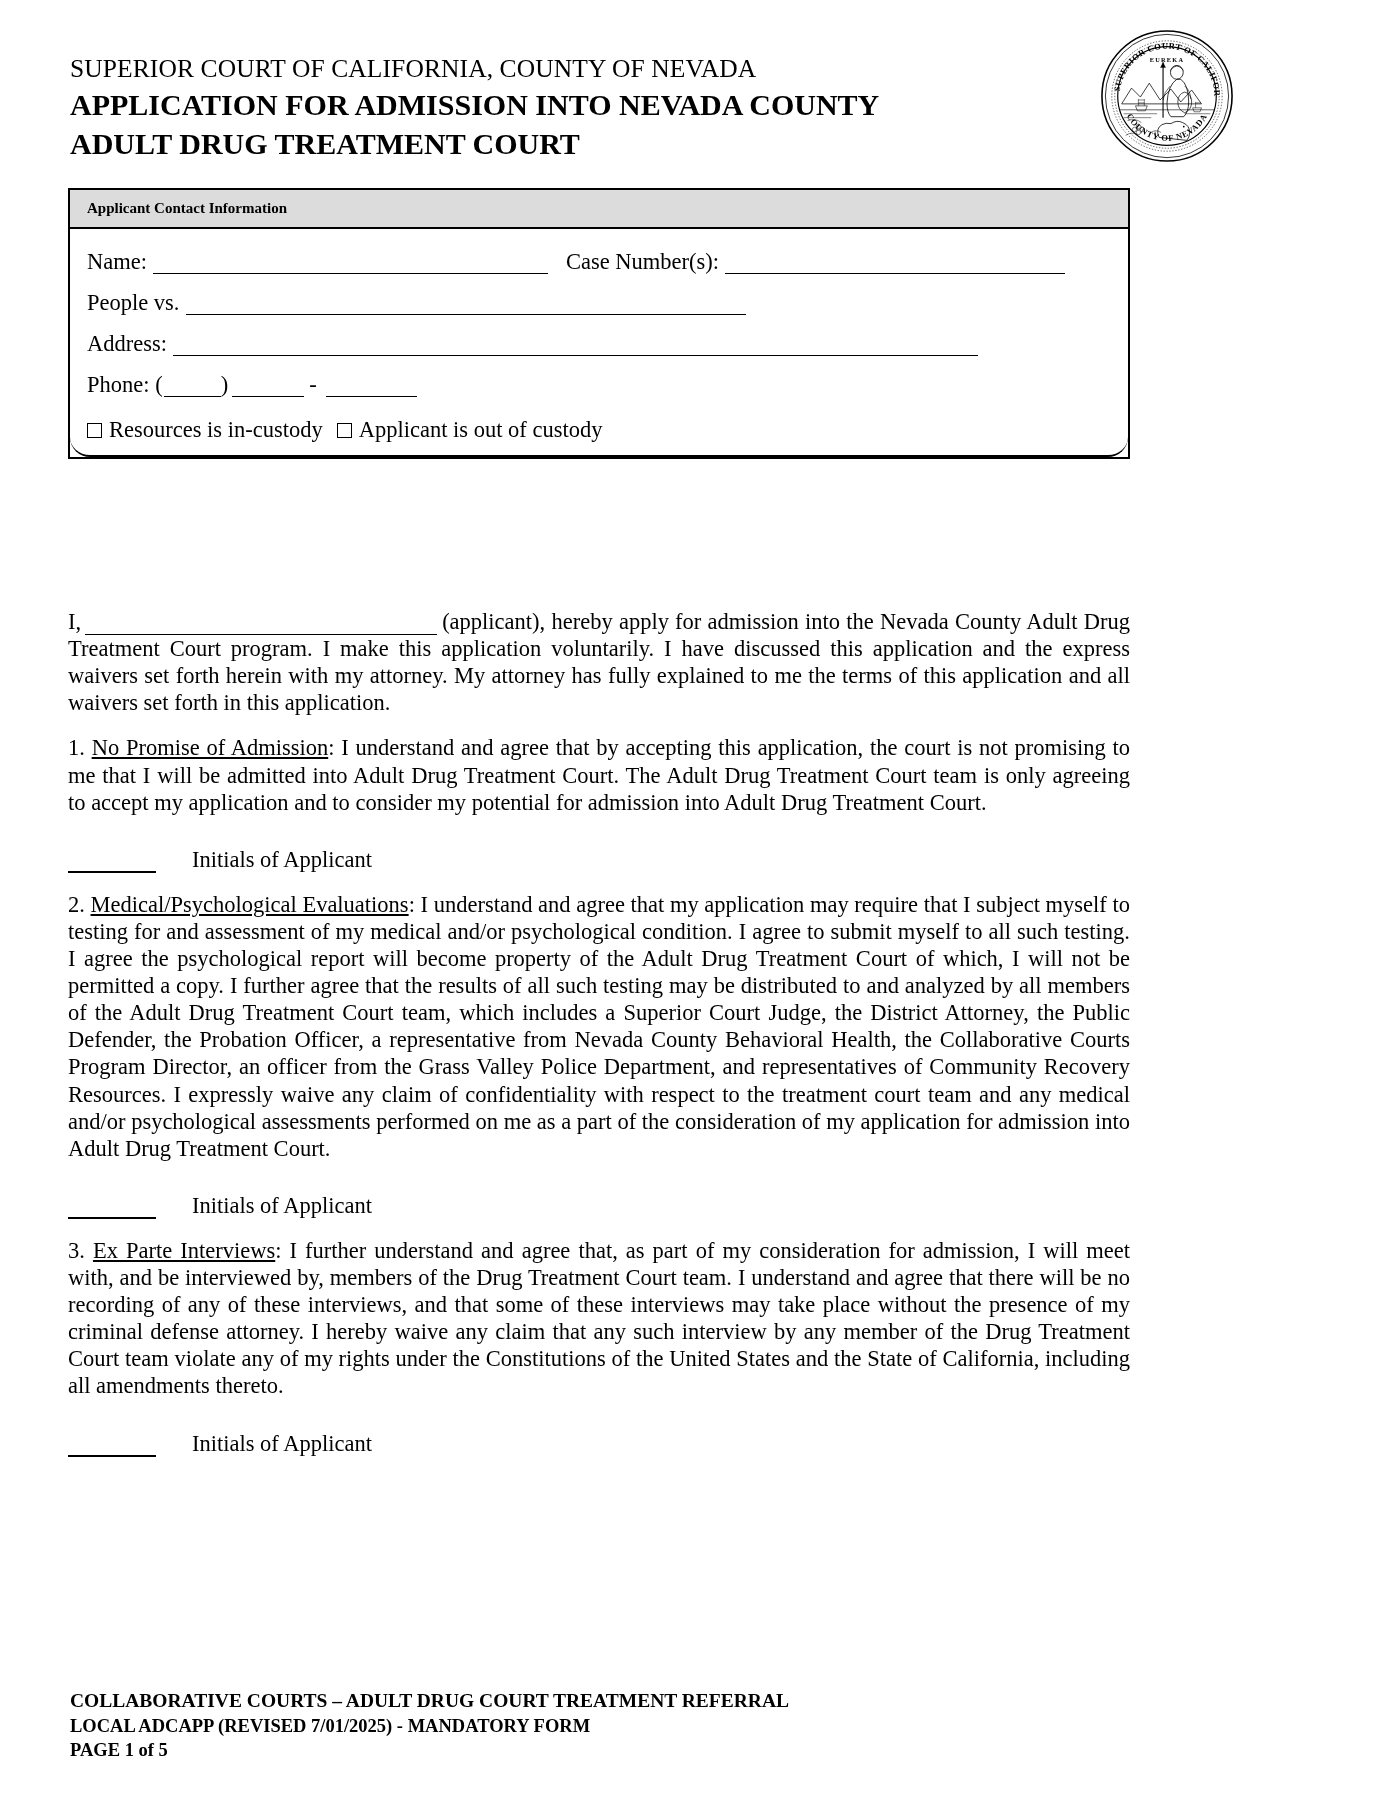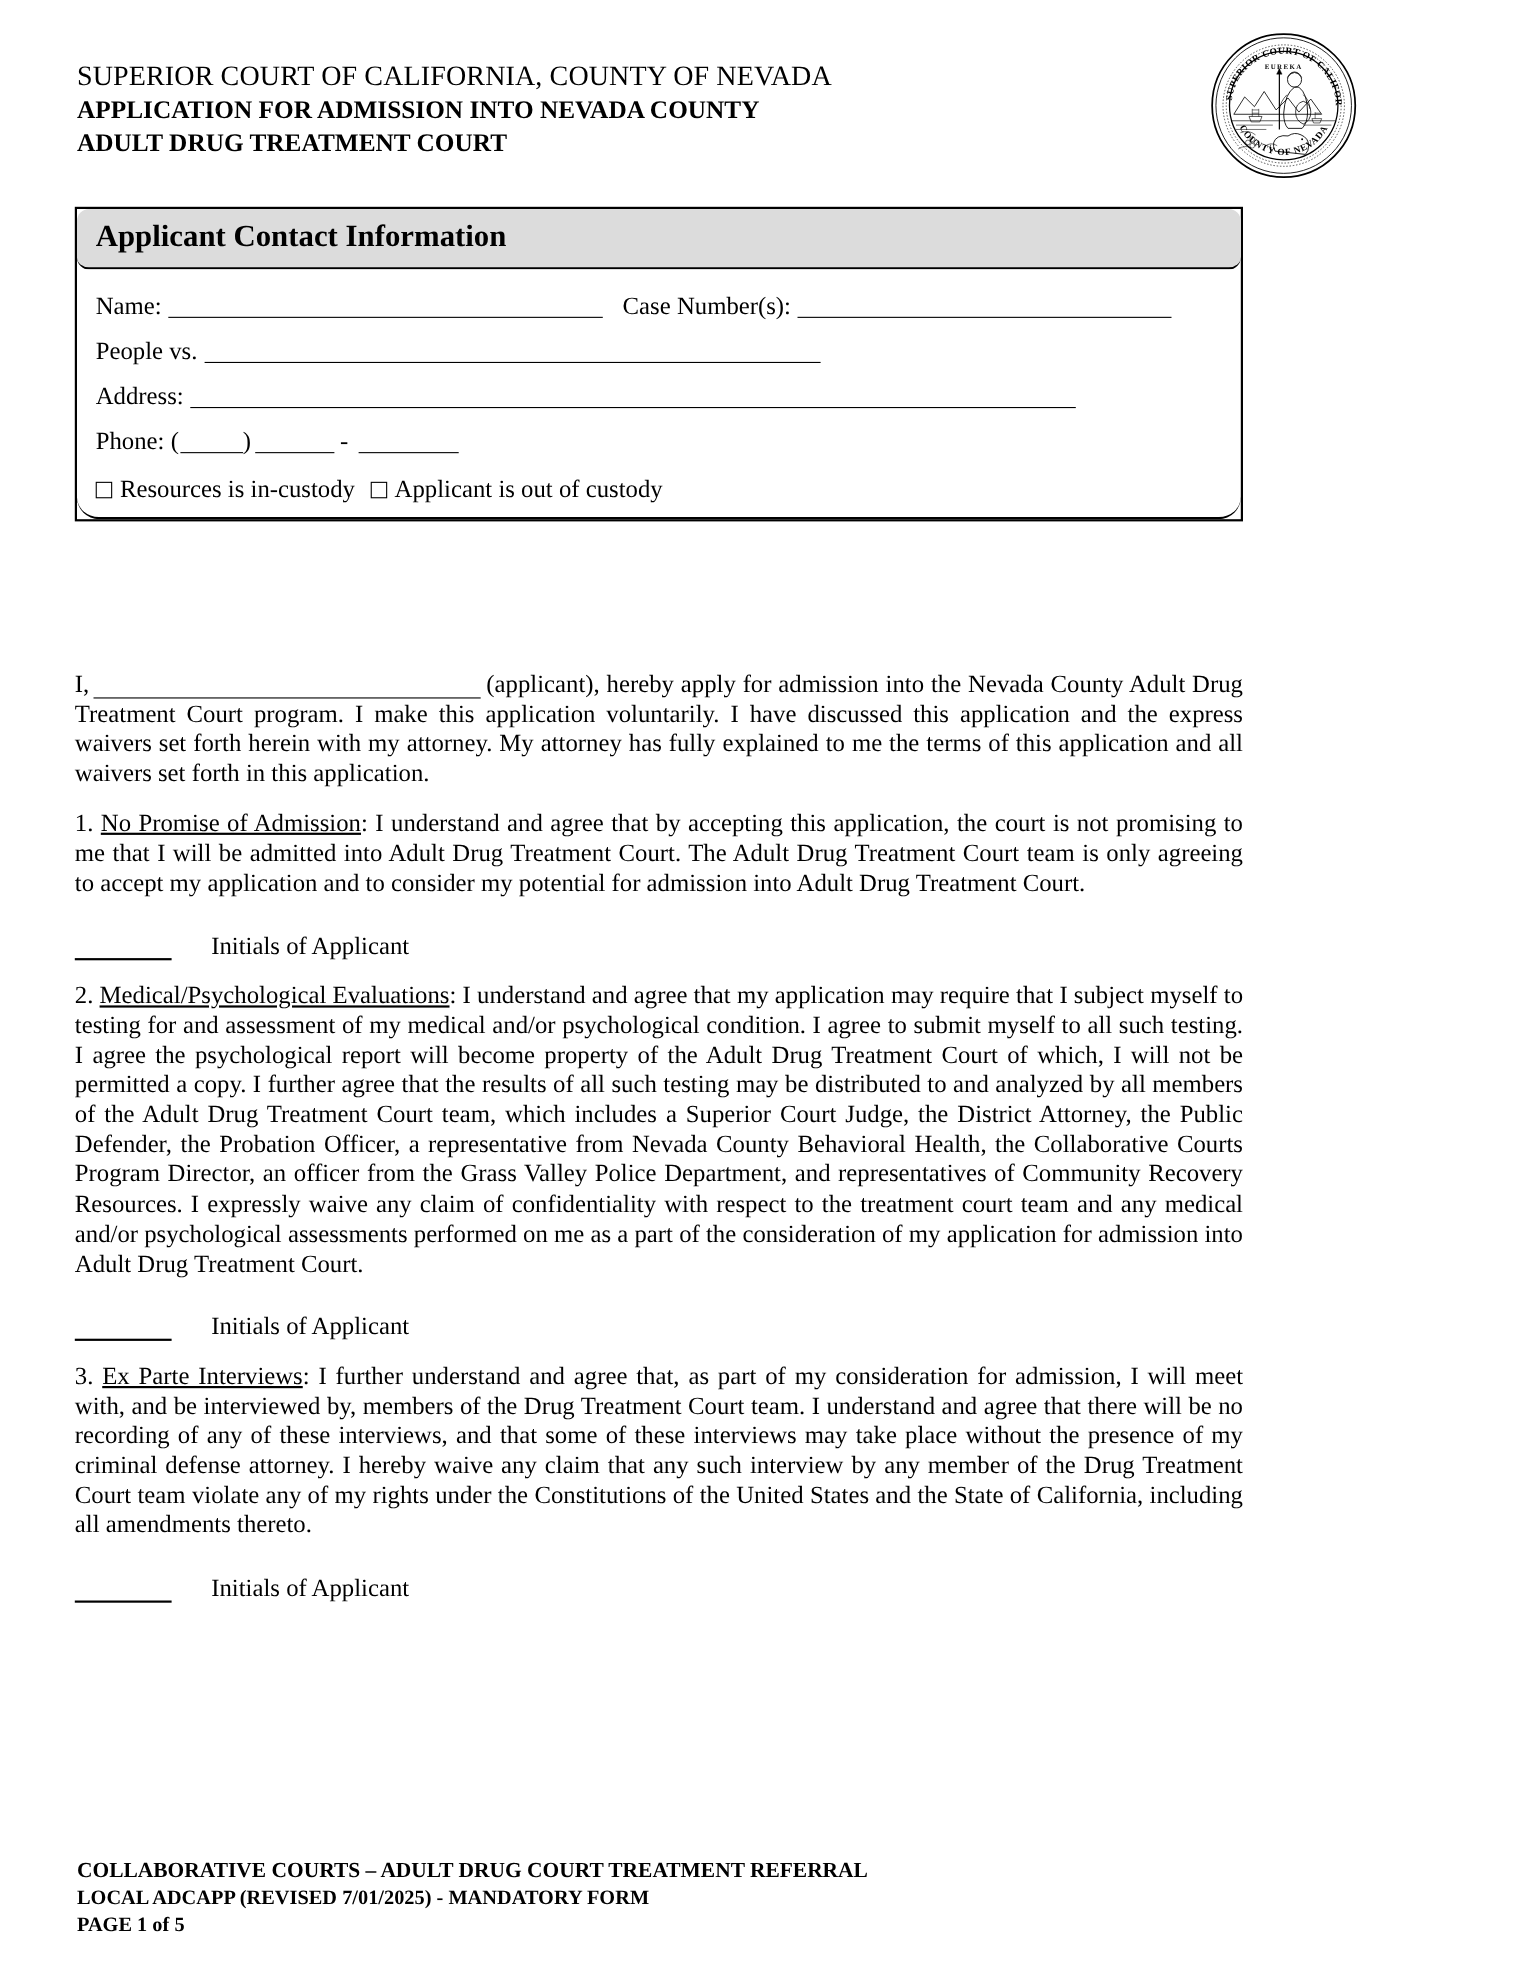--- a/index.html
+++ b/index.html
@@ -30,21 +30,21 @@
     top: 52px;
     width: 900px;
   }
   .title-line1 {
     font-size: 25.5px;
     letter-spacing: 0.1px;
     line-height: 1.30;
     white-space: nowrap;
   }
   .title-line2, .title-line3 {
-    font-size: 23px;
+    font-size: 30px;
     font-weight: bold;
     line-height: 1.30;
     white-space: nowrap;
   }
 
   .seal {
     position: absolute;
     left: 1098px;
     top: 27px;
     width: 138px;
@@ -59,23 +59,22 @@
     width: 1062px;
     border: 2.5px solid #000;
     box-sizing: border-box;
     background: #fff;
   }
   .ct-header {
     background: #dcdcdc;
     border-bottom: 2.5px solid #000;
     padding: 9px 0 10px 17px;
     font-weight: bold;
-    font-size: 28px;
+    font-size: 15px;
     line-height: 1.2;
-    border-radius: 11px;
   }
   .ct-body {
     padding: 12px 0 10px 17px;
     border-bottom: 2.5px solid #000;
     border-radius: 20px;
   }
   .ct-row {
     font-size: 22.5px;
     line-height: 1.0;
     padding: 6px 0 8px 0;

